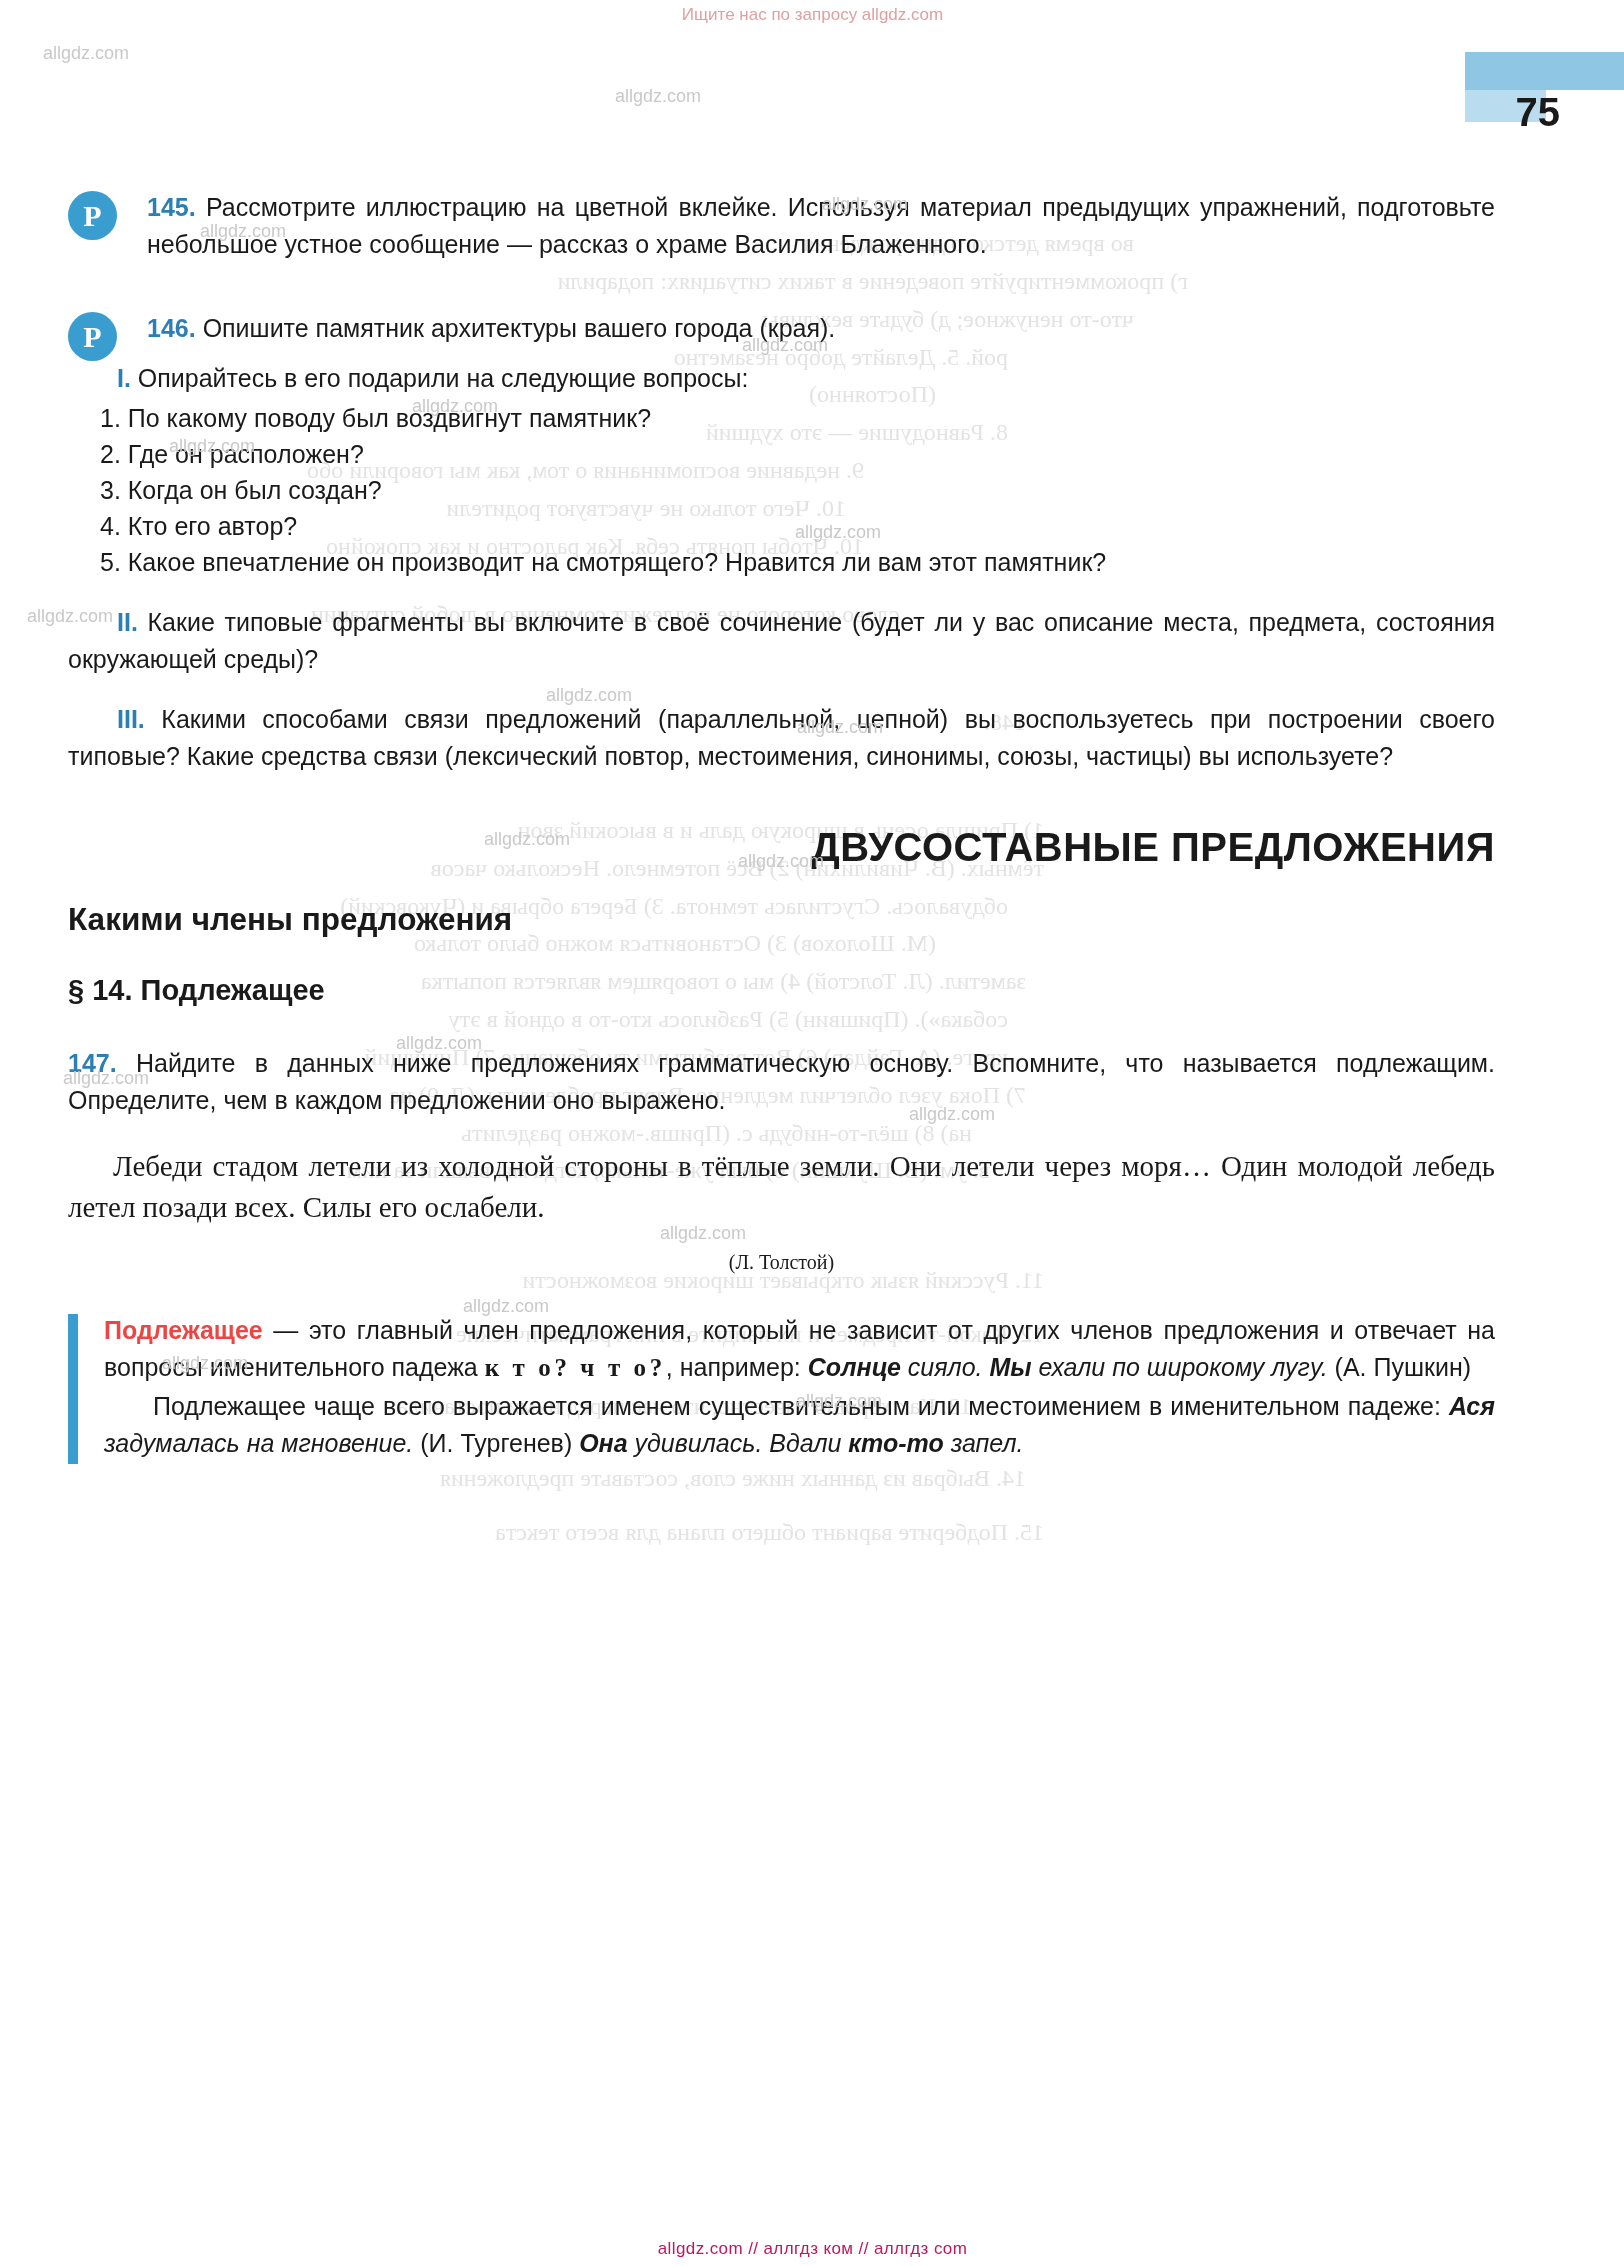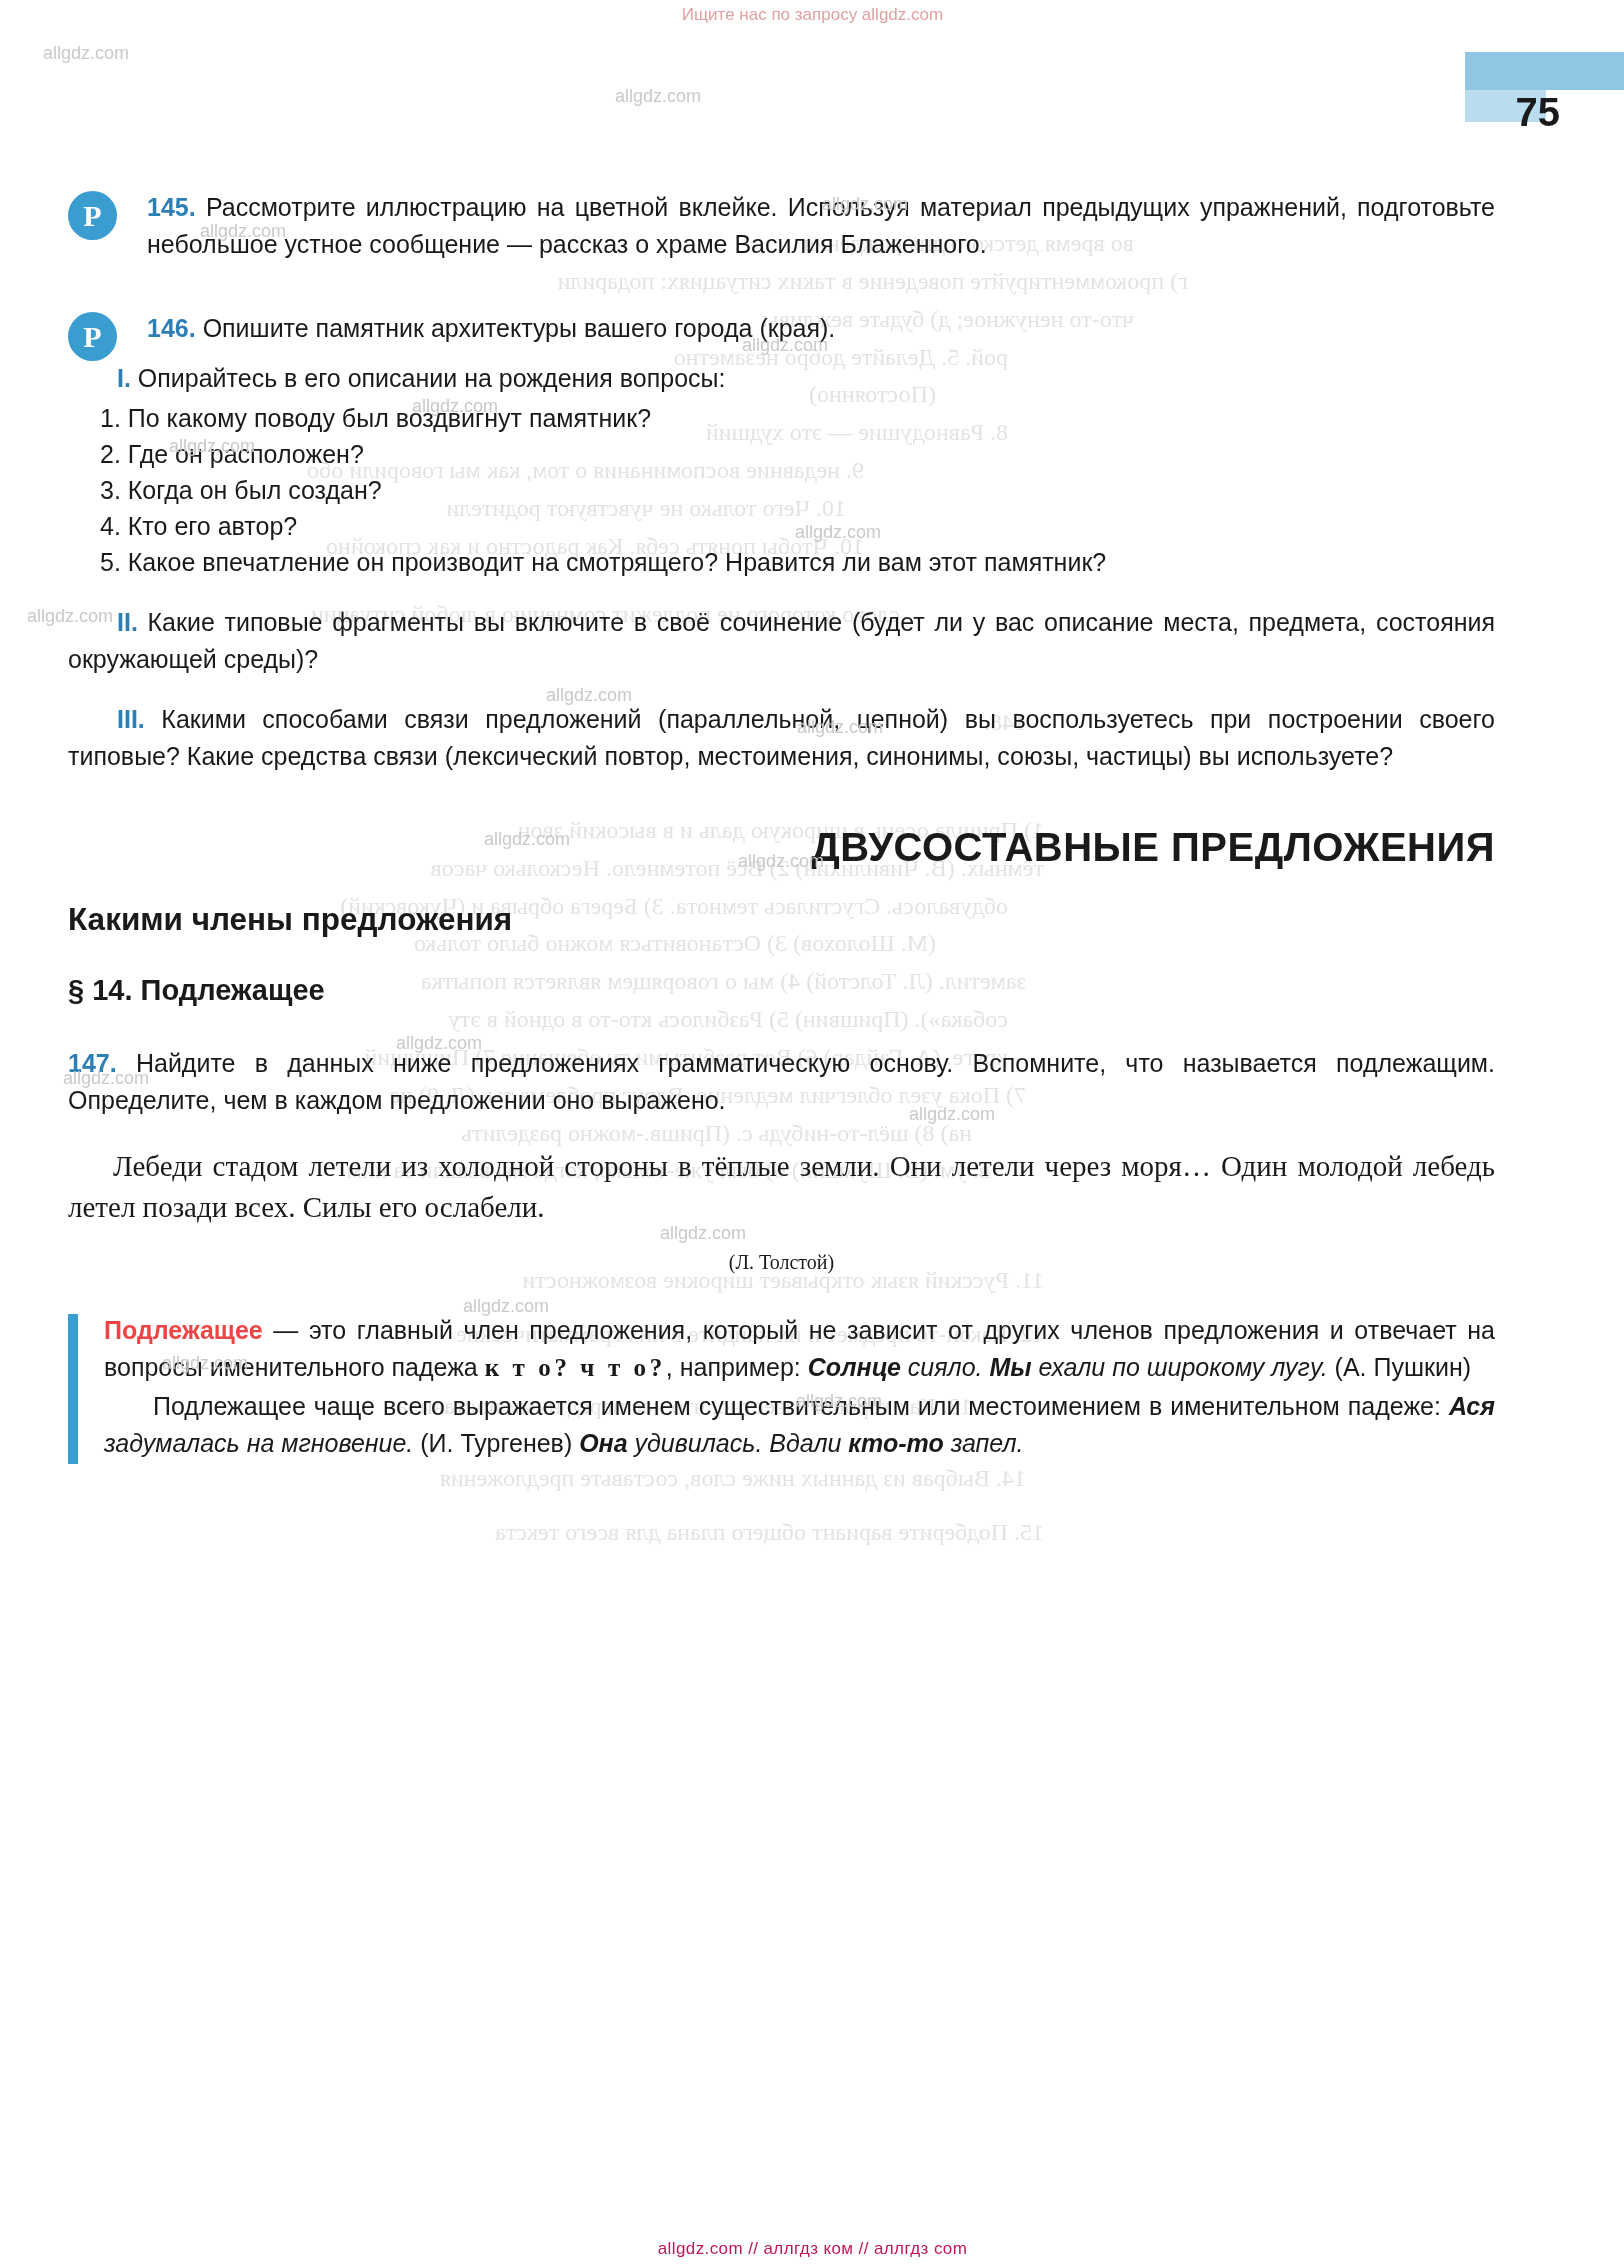--- a/index.html
+++ b/index.html
@@ -266,21 +266,21 @@
     <div class="ex-block">
       <div class="badge-r">Р</div>
       <div class="ex-text"><span class="ex-num">145.</span> <span>Рассмотрите иллюстрацию на цветной вклейке. Используя материал предыдущих упражнений, подготовьте небольшое устное сообщение — рассказ о храме Василия Блаженного.</span></div>
     </div>
 
     <div class="ex-block" style="margin-top:47px;">
       <div class="badge-r">Р</div>
       <div class="ex-text"><span class="ex-num">146.</span> <span>Опишите памятник архитектуры вашего города (края).</span></div>
     </div>
 
-    <p class="para indent" style="margin-top:12.6px;"><span class="rom">I.</span> <span>Опирайтесь в его описании на рождения вопросы:</span></p>
+    <p class="para indent" style="margin-top:12.6px;"><span class="rom">I.</span> <span>Опирайтесь в его подарили на следующие вопросы:</span></p>
 
     <ul class="num-list">
       <li>1. По какому поводу был воздвигнут памятник?</li>
       <li>2. Где он расположен?</li>
       <li>3. Когда он был создан?</li>
       <li>4. Кто его автор?</li>
       <li style="padding-left:32px; text-indent:0;">5. Какое впечатление он производит на смотрящего? Нравится ли вам этот памятник?</li>
     </ul>
 
     <p class="para indent" style="margin-top:23.4px;"><span class="rom">II.</span> <span>Какие типовые фрагменты вы включите в своё сочинение (будет ли у вас описание места, предмета, состояния окружающей среды)?</span></p>

